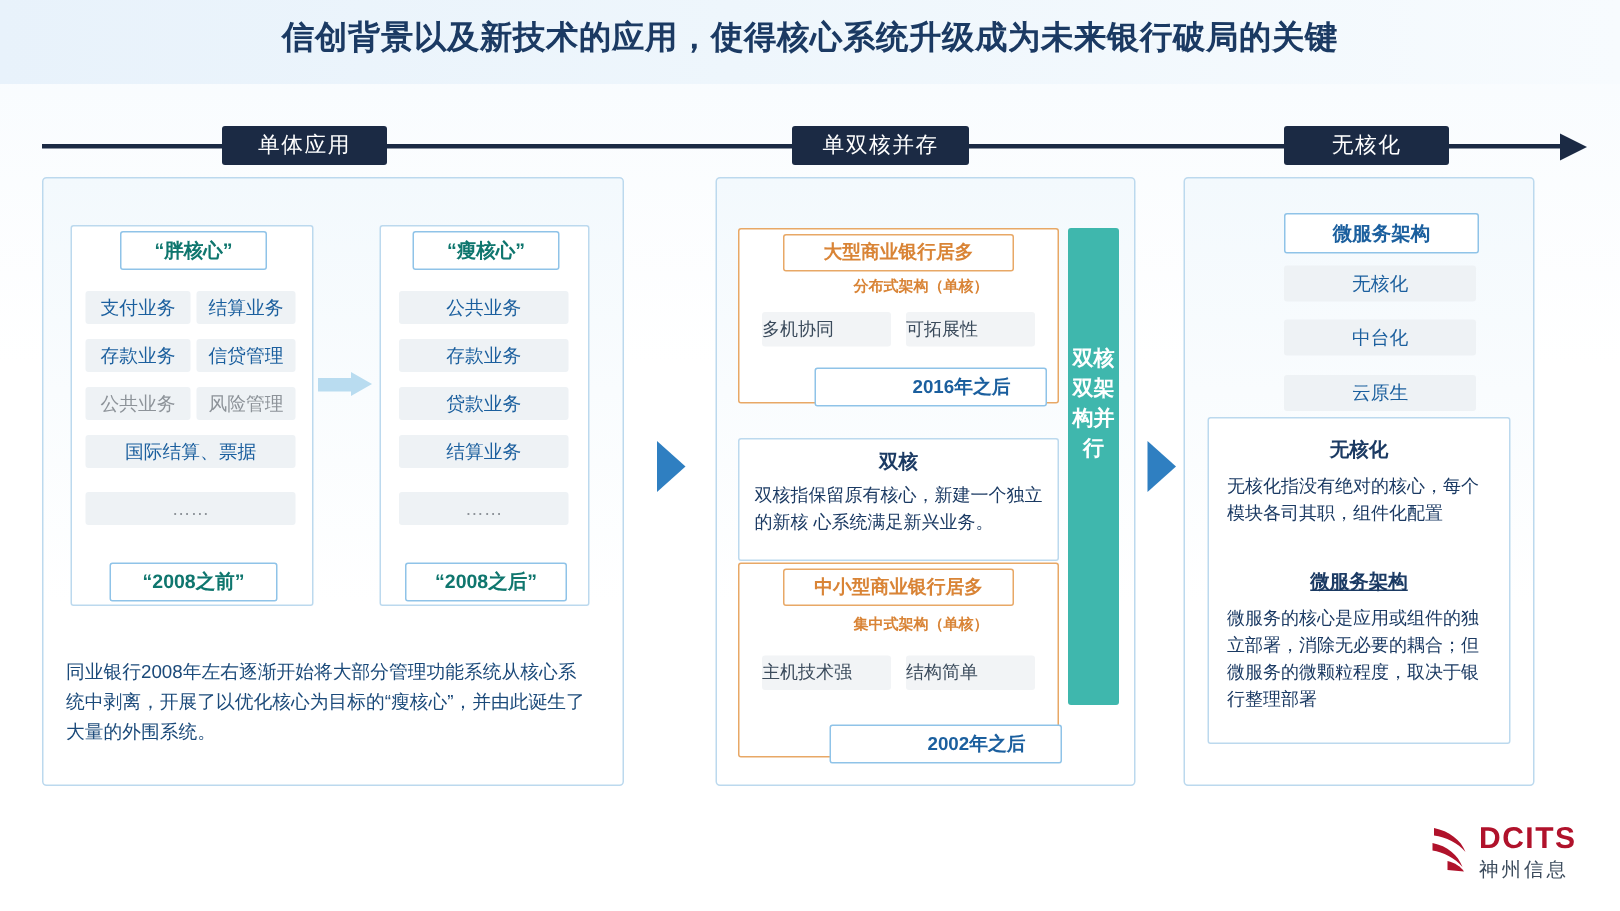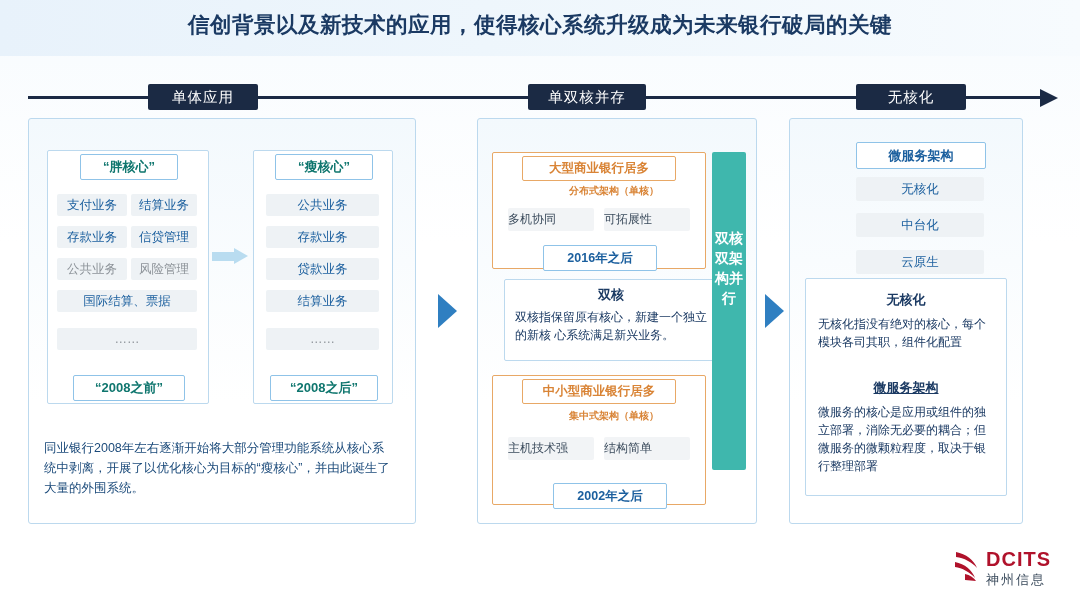--- a/index.html
+++ b/index.html
@@ -208,32 +208,32 @@
     position: absolute;
     height: 24px;
     line-height: 24px;
     text-align: center;
     font-size: 12.5px;
     font-weight: bold;
     color: #1b5f9e;
     background: #ffffff;
     border: 1px solid #8fc3e8;
     border-radius: 2px;
+    padding-left: 41px;
   }
   .cap-2016 { left: 543px; top: 245px; width: 112px; }
   .cap-2002 { left: 553px; top: 483px; width: 112px; }
 
   .mid-box {
     position: absolute;
-    left: 492px; top: 279px;
+    left: 492px; top: 292px;
     width: 212px; height: 80px;
     border: 1px solid #bcd9ee;
     border-radius: 2px;
     background: #ffffff;
-    margin-left: 12px;
   }
   .mid-box .h {
     position: absolute;
     left: 0; top: 6px; width: 212px;
     text-align: center;
     font-size: 13px;
     font-weight: bold;
     color: #1b3a63;
   }
   .mid-box .b {

